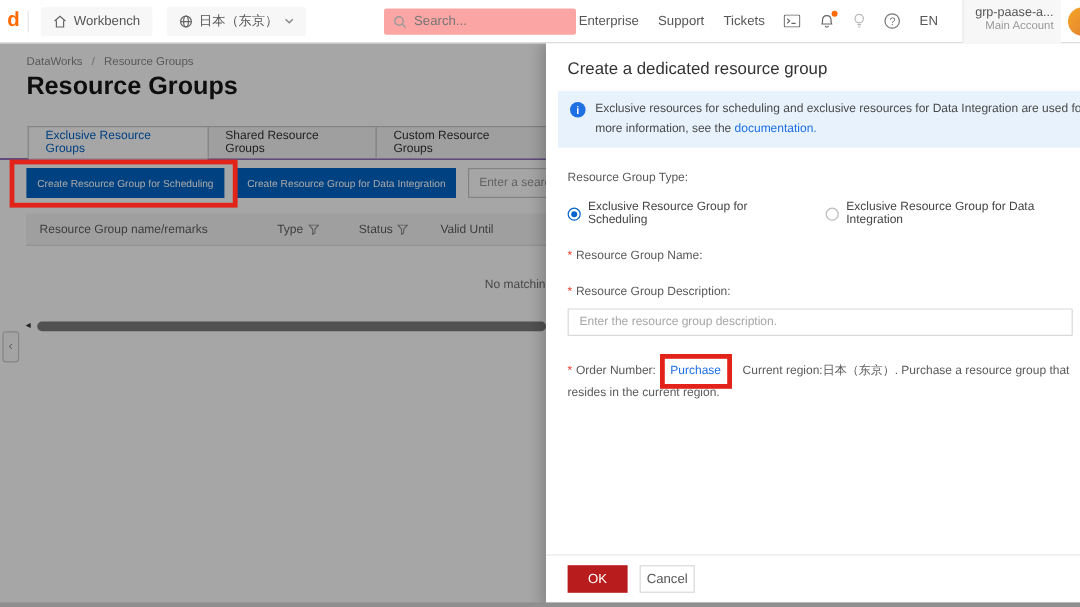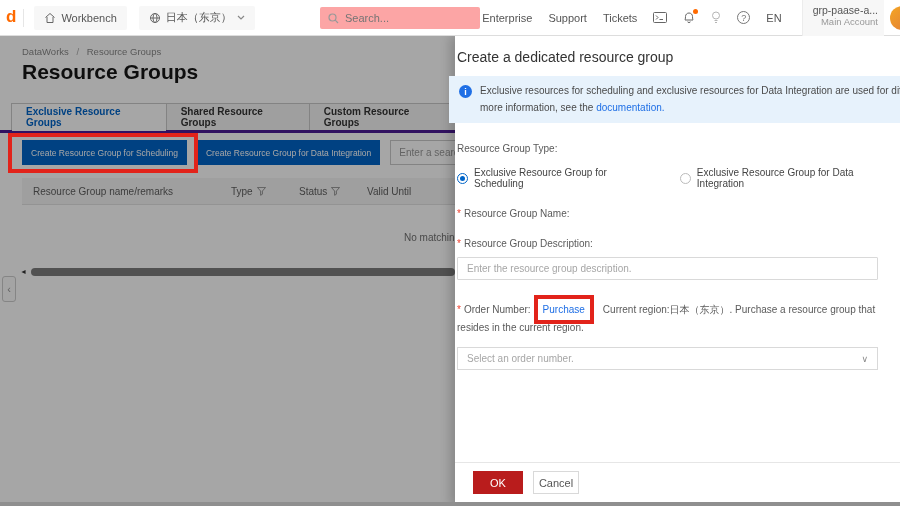--- a/index.html
+++ b/index.html
@@ -42,22 +42,22 @@
 
   
   .page { position:absolute; top:36px; left:0; width:455px; bottom:0;
           background:#fff; overflow:hidden; z-index:1; }
   .crumbs { position:absolute; left:22px; top:10px; font-size:9.5px; color:#888; }
   .crumbs .sep { margin:0 5px; color:#aaa; }
   .crumb { cursor:pointer; }
   .page-title { position:absolute; left:22px; top:24px; font-size:21px;
                 font-weight:600; color:#161616; }
   .tabs { position:absolute; left:0; right:0; top:70px; height:27px;
-          border-bottom:3px solid #4c1d95; padding-left:11px; display:flex;
-          align-items:flex-end;font-weight:bold; }
+          border-bottom:1px solid #4c1d95; padding-left:23px; display:flex;
+          align-items:flex-end; }
   .tab { font-size:10px; border:1px solid #c9c9c9; border-bottom:none;
          background:#f5f5f5; color:#333; margin-right:-1px; height:27px;
          display:flex; align-items:center; padding:0 14px; cursor:pointer; }
   .tab.active { background:#fff; color:#0064c8; position:relative; }
   .tab.active::after { content:""; position:absolute; left:0; right:0; bottom:-1px;
                        height:1px; background:#fff; }
   .actions { position:absolute; left:22px; top:104px; display:flex; gap:10px;
              align-items:center; }
   .btn-primary { background:#0064c8; color:#fff; border:none; font-size:8.5px;
                  height:25px; padding:0 9px; font-family:inherit; white-space:nowrap;
@@ -79,21 +79,21 @@
   .hs-thumb { flex:1; height:8px; background:#7d7d7d; border-radius:4px; cursor:pointer; }
   .collapse { position:absolute; left:2px; top:240px; width:14px; height:26px;
               background:#fcfcfc; border:1px solid #ccc; border-radius:3px;
               display:flex; align-items:center; justify-content:center; font-size:11px;
               color:#999; cursor:pointer; }
   .mask { position:absolute; top:36px; left:0; width:455px; bottom:0;
           background:rgba(0,0,0,0.35); z-index:5; }
 
   
   .drawer { position:absolute; top:36px; left:455px; right:0; bottom:0; background:#fff;
-            z-index:10; box-shadow:-5px 0 10px rgba(0,0,0,0.18); padding-left:2px; }
+            z-index:10; box-shadow:-5px 0 10px rgba(0,0,0,0.18); padding-left:18px; }
   .dr-title { margin-top:13px; font-size:14px; color:#333; }
   .banner { margin:11px 0 0 -8px; width:470px; background:#e7f2fc; padding:7px 10px;
             display:flex; gap:8px; }
   .info-ico { width:13px; height:13px; border-radius:50%; background:#1f6fe5; color:#fff;
               font-size:9px; font-weight:bold; display:flex; align-items:center;
               justify-content:center; flex:none; margin-top:2px; }
   .banner-text { font-size:10px; color:#4a4a4a; line-height:1.65; }
   .b-line1 { white-space:nowrap; }
   .link { color:#1f6fe5; cursor:pointer; }
   .fld-label { font-size:10px; color:#5a5a5a; }
@@ -301,24 +301,20 @@
 
   <div class="fld">
     <div class="fld-label"><span class="req">*</span><span>Resource Group Description:</span></div>
     <input class="txt-input" placeholder="Enter the resource group description." style="">
   </div>
 
   <div class="order-line">
     <span class="req">*</span><span>Order Number:</span><span class="link purchase">Purchase</span><span>Current region:日本（东京）. Purchase a resource group that resides in the current region.</span>
   </div>
 
-  <div class="select">
-    <span>Select an order number.</span>
-    <span class="chev">∨</span>
-  </div>
 
   <div class="dr-footer">
     <button class="btn-ok">OK</button>
     <button class="btn-cancel">Cancel</button>
   </div>
 </div>
 
 <div class="red-box" id="rb1"></div>
 
 <div class="bottom-strip"></div>

